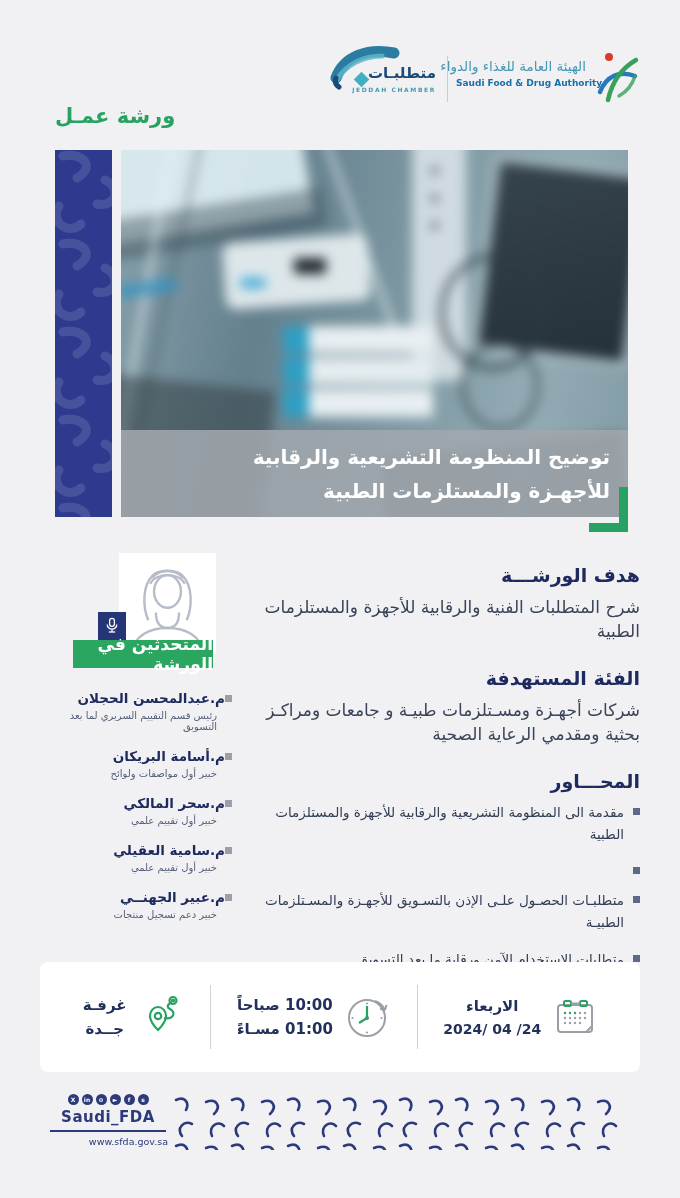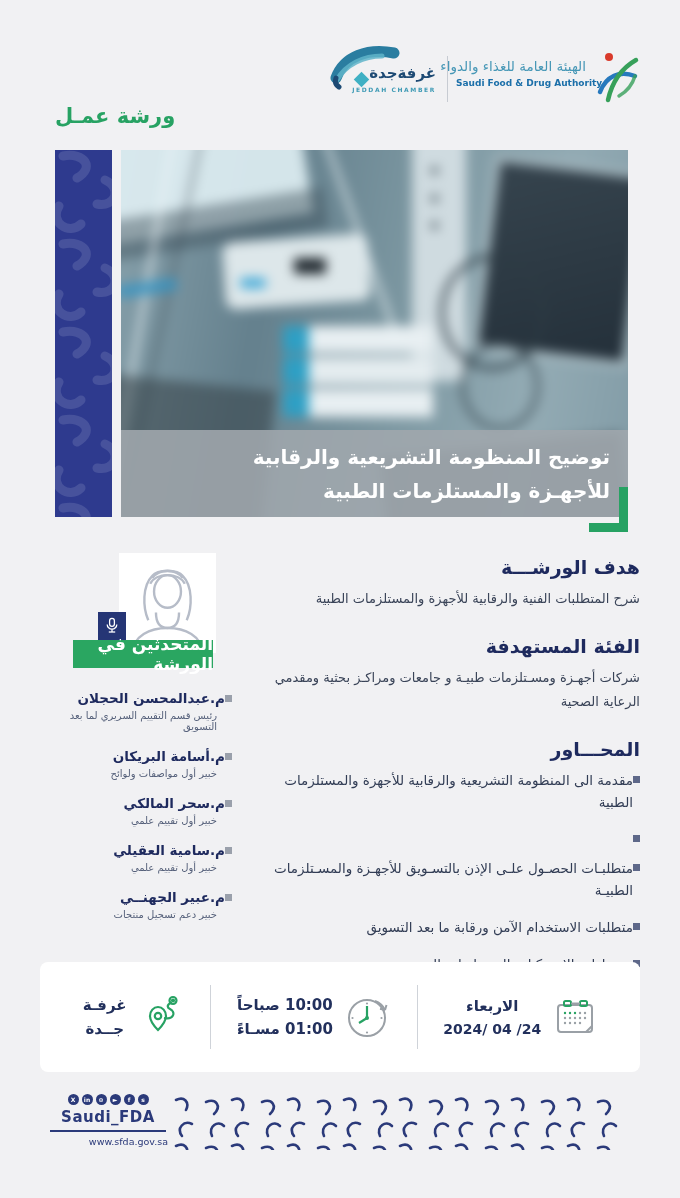--- a/index.html
+++ b/index.html
@@ -21,23 +21,23 @@
   .hero-blur{position:absolute;left:-15px;top:-15px;right:-15px;bottom:-15px;filter:blur(6px);
              background:linear-gradient(100deg,#8ba4ae 0%,#64808d 30%,#7d98a2 55%,#93abb4 78%,#7f99a4 100%);}
   .hb{position:absolute;}
   .hero-title-band{position:absolute;left:0;right:0;bottom:0;height:87px;background:rgba(161,167,173,.88);
                    direction:rtl;text-align:right;padding:10px 18px 0 0;box-sizing:border-box;}
   .hero-title-band div{color:#ffffff;font-size:20px;font-weight:bold;line-height:34px;}
   .hero-bracket{position:absolute;left:589px;top:487px;width:30px;height:36px;
                 border-right:9px solid #27a263;border-bottom:9px solid #27a263;}
   
   .col-right{position:absolute;left:248px;right:40px;top:556px;direction:rtl;text-align:right;}
-  .sec-heading{font-size:19px;font-weight:bold;color:#1e2a5e;margin:0 0 9px 0;}
-  .sec-body{font-size:13px;color:#3a4458;line-height:24px;margin:0 0 24px 0;}
-  .topic-item{display:flex;align-items:flex-start;margin-bottom:15px;}
+  .sec-heading{font-size:19px;font-weight:bold;color:#1e2a5e;margin:8px 0 9px 0;}
+  .sec-body{font-size:17px;color:#3a4458;line-height:24px;margin:0 0 24px 0;}
+  .topic-item{display:flex;align-items:flex-start;gap:9px;margin-bottom:15px;}
   .topic-item .sq{flex:0 0 auto;width:7px;height:7px;background:#2c3a66;margin-top:7px;opacity:.75;}
   .topic-item .txt{font-size:13.5px;color:#323d55;line-height:22px;}
   
   .spk-card{position:absolute;left:119px;top:553px;width:97px;height:100px;background:#ffffff;}
   .spk-mic{position:absolute;left:98px;top:612px;width:28px;height:28px;background:#253575;
            display:flex;align-items:center;justify-content:center;}
   .spk-banner{position:absolute;left:73px;top:640px;width:140px;height:28px;background:#2aa661;
               color:#fff;font-size:17px;font-weight:bold;display:flex;align-items:center;justify-content:center;direction:rtl;}
   .spk-list{position:absolute;left:40px;top:690px;width:192px;direction:rtl;text-align:right;}
   .spk-item{margin-bottom:16px;}
@@ -68,21 +68,21 @@
 
 <div class="poster">
 
   <div class="logo-jeddah">
     <svg width="70" height="46" viewBox="0 0 70 46">
       <path d="M6 34 C 14 12, 38 4, 64 9" stroke="#2a7da0" stroke-width="11" fill="none" stroke-linecap="round"></path>
       <path d="M7 36 C 16 20, 34 12, 52 12" stroke="#5fb4c9" stroke-width="5" fill="none" stroke-linecap="round" opacity=".85"></path>
       <path d="M6 34 q -2 6 3 9" stroke="#1d4a74" stroke-width="5" fill="none" stroke-linecap="round"></path>
       <rect x="26" y="30" width="11" height="11" fill="#3fb0c4" transform="rotate(45 31.5 35.5)"></rect>
     </svg>
-    <div class="ar">غرفةجدة</div>
+    <div class="ar">متطلبـات</div>
     <div class="en">JEDDAH CHAMBER</div>
   </div>
 
   <div class="header-divider"></div>
 
   <div class="logo-sfda-text">
     <div class="ar">الهيئة العامة للغذاء والدواء</div>
     <div class="en">Saudi Food &amp; Drug Authority</div>
   </div>
 

